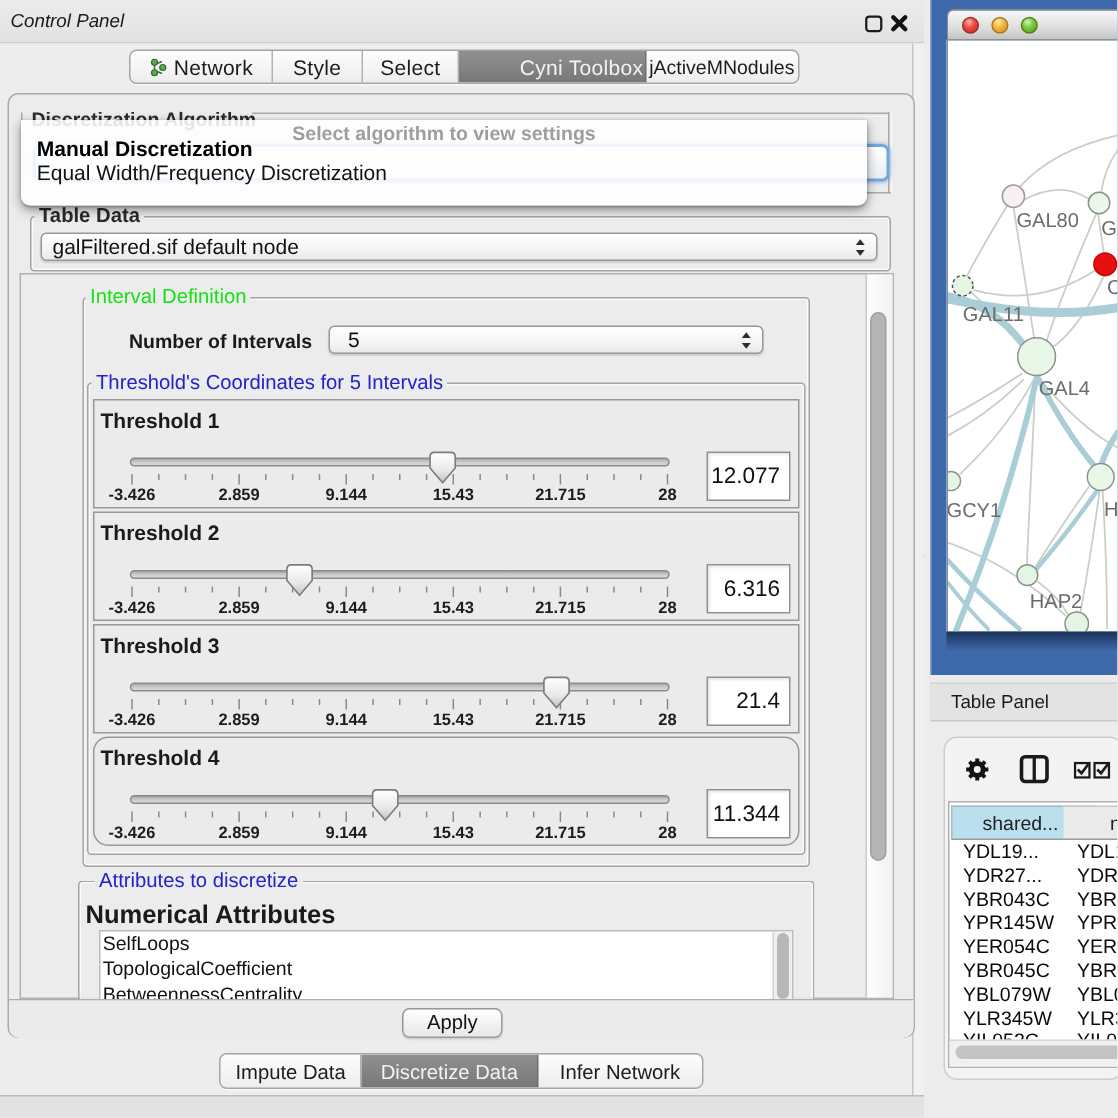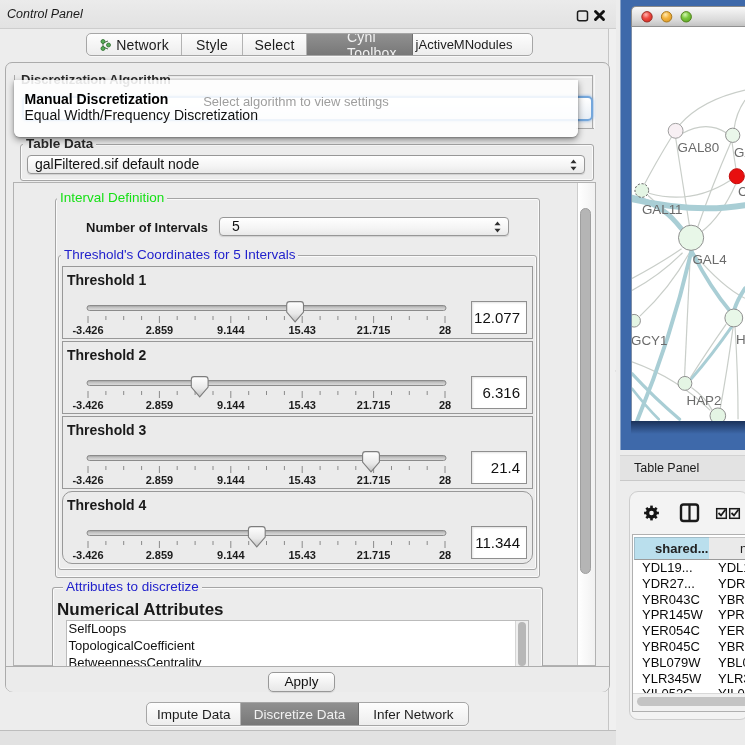--- a/index.html
+++ b/index.html
@@ -30,21 +30,21 @@
     <div class="abs" style="left:0;top:730px;width:616px;height:15px;background:#e2e2e2;border-top:1px solid #bdbdbd;"></div>
     <div class="seg" style="left:86px;top:33px;width:447px;height:23px;">
 <div style="width:95px;"><svg width="13" height="14" viewBox="0 0 13 14" style="margin-right:4px">
           <path d="M4 3.5 L4 11 M4 5 L9 3 M4 9 L9 11" stroke="#446644" stroke-width="1" fill="none"></path>
           <circle cx="4" cy="3.5" r="2" fill="#57ac57" stroke="#2d6e2d" stroke-width="0.8"></circle>
           <circle cx="4" cy="10.5" r="2" fill="#57ac57" stroke="#2d6e2d" stroke-width="0.8"></circle>
           <circle cx="9.5" cy="7" r="2" fill="#57ac57" stroke="#2d6e2d" stroke-width="0.8"></circle>
         </svg>Network</div>
 <div style="width:61px;">Style</div>
 <div style="width:64px;">Select</div>
-<div class="sel" style="width:106px;padding-left:40px;">Cyni Toolbox</div>
+<div class="sel" style="width:125px;padding-left:40px;">Cyni Toolbox</div>
 <div style="width:102px;font-size:13px;letter-spacing:0;">jActiveMNodules</div>
 </div>
     <div class="abs" style="left:5px;top:62px;width:605px;height:630px;border:1px solid #ababab;border-radius:7px;background:#ececec;"></div>
     <div class="abs" style="left:168px;top:75px;width:425px;height:2px;border-top:1px solid #a9a9a9;box-shadow:0 1px 0 #f7f7f7;"></div>
     <div class="abs" style="left:592px;top:75px;width:2px;height:54px;border-left:1px solid #a9a9a9;box-shadow:1px 0 0 #f7f7f7;"></div>
     <div class="abs" style="left:576px;top:128px;width:18px;height:2px;border-top:1px solid #a9a9a9;"></div>
     <div class="abs" style="left:21px;top:72px;font-size:13px;font-weight:bold;color:#2a2a2a;">Discretization Algorithm</div>
     <div class="abs" style="left:14px;top:75px;width:1px;height:6px;background:#a9a9a9;"></div>
     <div class="abs" style="left:22px;top:96px;width:571px;height:25px;border:2px solid #74a7dc;border-radius:5px;background:linear-gradient(#fff,#e8eef5);box-shadow:0 0 3px rgba(90,150,220,0.8);"></div>
     <div class="abs etch" style="left:20px;top:144px;width:574px;height:37px;border-radius:3px;"></div>
@@ -292,21 +292,21 @@
 <div style="position:absolute;right:2.5px;top:1px;width:8px;height:44px;background:#b7b7b7;border-radius:4px;"></div>
 </div>
     <div class="abs" style="left:6px;top:666px;width:603px;height:26px;background:#ebebeb;border-top:1px solid #adadad;border-radius:0 0 7px 7px;"></div>
     <div class="abs" style="left:268px;top:672px;width:67px;height:20px;border:1px solid #989898;border-radius:5px;background:linear-gradient(#ffffff,#e7e7e7);text-align:center;line-height:18px;font-size:13.5px;color:#111;box-shadow:0 1px 1px rgba(0,0,0,0.1);">Apply</div>
     <div class="seg b" style="left:146px;top:702px;width:323px;height:24px;">
 <div style="width:95px;">Impute Data</div>
 <div class="sel" style="width:118px;">Discretize Data</div>
 <div style="width:110px;">Infer Network</div>
 </div>
     <div class="abs" style="left:14px;top:80px;width:564px;height:57px;background:rgba(255,255,255,0.88);border-radius:0 0 6px 6px;box-shadow:0 3px 7px rgba(0,0,0,0.42),0 1px 2px rgba(0,0,0,0.25);">
-<div style="position:absolute;left:0;top:14px;width:100%;text-align:center;font-size:13px;font-weight:normal;color:#9e9e9e;line-height:15px;">Select algorithm to view settings</div>
+<div style="position:absolute;left:0;top:1px;width:100%;text-align:center;font-size:13px;font-weight:bold;color:#9e9e9e;line-height:15px;">Select algorithm to view settings</div>
 <div style="position:absolute;left:10.5px;top:12px;font-size:14px;font-weight:bold;color:#000;line-height:15px;">Manual Discretization</div>
 <div style="position:absolute;left:10.5px;top:27.5px;font-size:14px;color:#111;line-height:15px;">Equal Width/Frequency Discretization</div>
 </div>
     <div class="abs" style="left:616px;top:0;width:129px;height:745px;background:#ececec;"></div>
     <div class="abs" style="left:620px;top:0;width:125px;height:450px;background:#3e69aa;border-left:1px solid #8aa3c8;"></div>
     <div class="abs" style="left:631px;top:6px;width:114px;height:21px;background:linear-gradient(#f8f8f8,#d9d9d9 70%,#c3c3c3);border:1px solid #8a8a8a;border-right:none;border-radius:5px 0 0 0;border-bottom:1px solid #919191;"></div>
     <svg class="abs" style="left:631px;top:6px" width="114" height="21" viewBox="0 0 114 21">
 <defs>
 <radialGradient id="rl" cx="0.4" cy="0.3" r="0.9">
           <stop offset="0" stop-color="#ffb3ae"></stop>
@@ -402,21 +402,21 @@
 <rect x="40" y="1.5" width="17" height="16.5" rx="2.5" fill="none" stroke="#1a1a1a" stroke-width="2.4"></rect>
 <line x1="48.5" y1="1.5" x2="48.5" y2="18" stroke="#1a1a1a" stroke-width="2.2"></line>
 <g fill="none" stroke="#1a1a1a" stroke-width="1.5">
 <rect x="75.7" y="5.7" width="9.6" height="9.6"></rect>
 <path d="M77.5 10 L80 12.5 L84.5 6.5" stroke-width="1.8"></path>
 <rect x="88.7" y="5.7" width="9.6" height="9.6"></rect>
 <path d="M90.5 10 L93 12.5 L97.5 6.5" stroke-width="1.8"></path>
 </g>
 </svg>
     <div class="abs" style="left:632px;top:534px;width:113px;height:178px;background:#ffffff;border:1px solid #b0b0b0;border-right:none;overflow:hidden;">
-<div style="position:absolute;left:1px;top:2px;width:96px;height:23px;background:#badfed;border:1px solid #a0bcc9;border-bottom:1px solid #9b9b9b;line-height:21px;font-size:13px;color:#222;font-weight:bold;">
+<div style="position:absolute;left:1px;top:2px;width:96px;height:23px;background:#badfed;border:1px solid #a0bcc9;border-bottom:1px solid #9b9b9b;line-height:21px;font-size:13px;color:#222;">
         <span style="position:absolute;left:20px;">shared...</span>
       </div>
 <div style="position:absolute;left:76px;top:2px;width:37px;height:23px;background:#eaeaea;border-top:1px solid #c6c6c6;border-bottom:1px solid #9b9b9b;font-size:13px;color:#222;">
         <span style="position:absolute;left:31px;top:0;line-height:21px;">na</span>
       </div>
 <div style="position:absolute;left:9px;top:25px;font-size:13px;color:#0a0a0a;line-height:15.8px;">YDL19...<br>YDR27...<br>YBR043C<br>YPR145W<br>YER054C<br>YBR045C<br>YBL079W<br>YLR345W<br>YIL052C</div>
 <div style="position:absolute;left:85px;top:25px;font-size:13px;color:#0a0a0a;line-height:15.8px;white-space:nowrap;">YDL19<br>YDR27<br>YBR04<br>YPR14<br>YER05<br>YBR04<br>YBL07<br>YLR34<br>YIL05</div>
 <div style="position:absolute;left:0;top:158px;width:113px;height:20px;background:#f1f1f1;border-top:1px solid #d8d8d8;">
 <div style="position:absolute;left:4px;top:3px;width:109px;height:8.5px;background:#c4c4c4;border-radius:4.5px 0 0 4.5px;"></div>
 </div>

